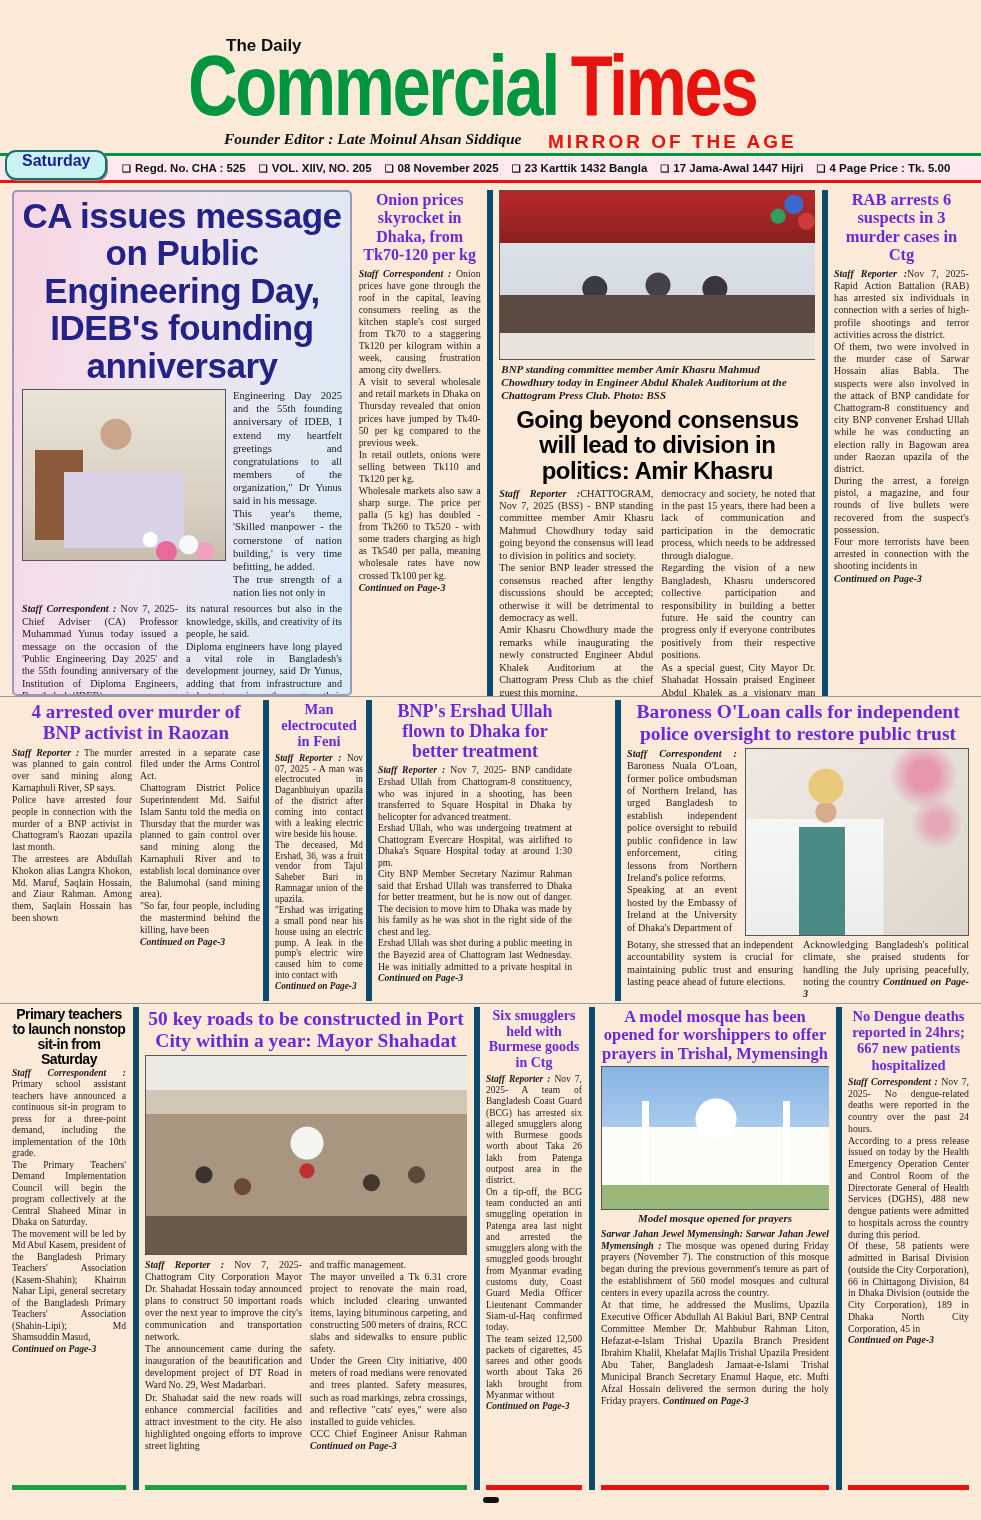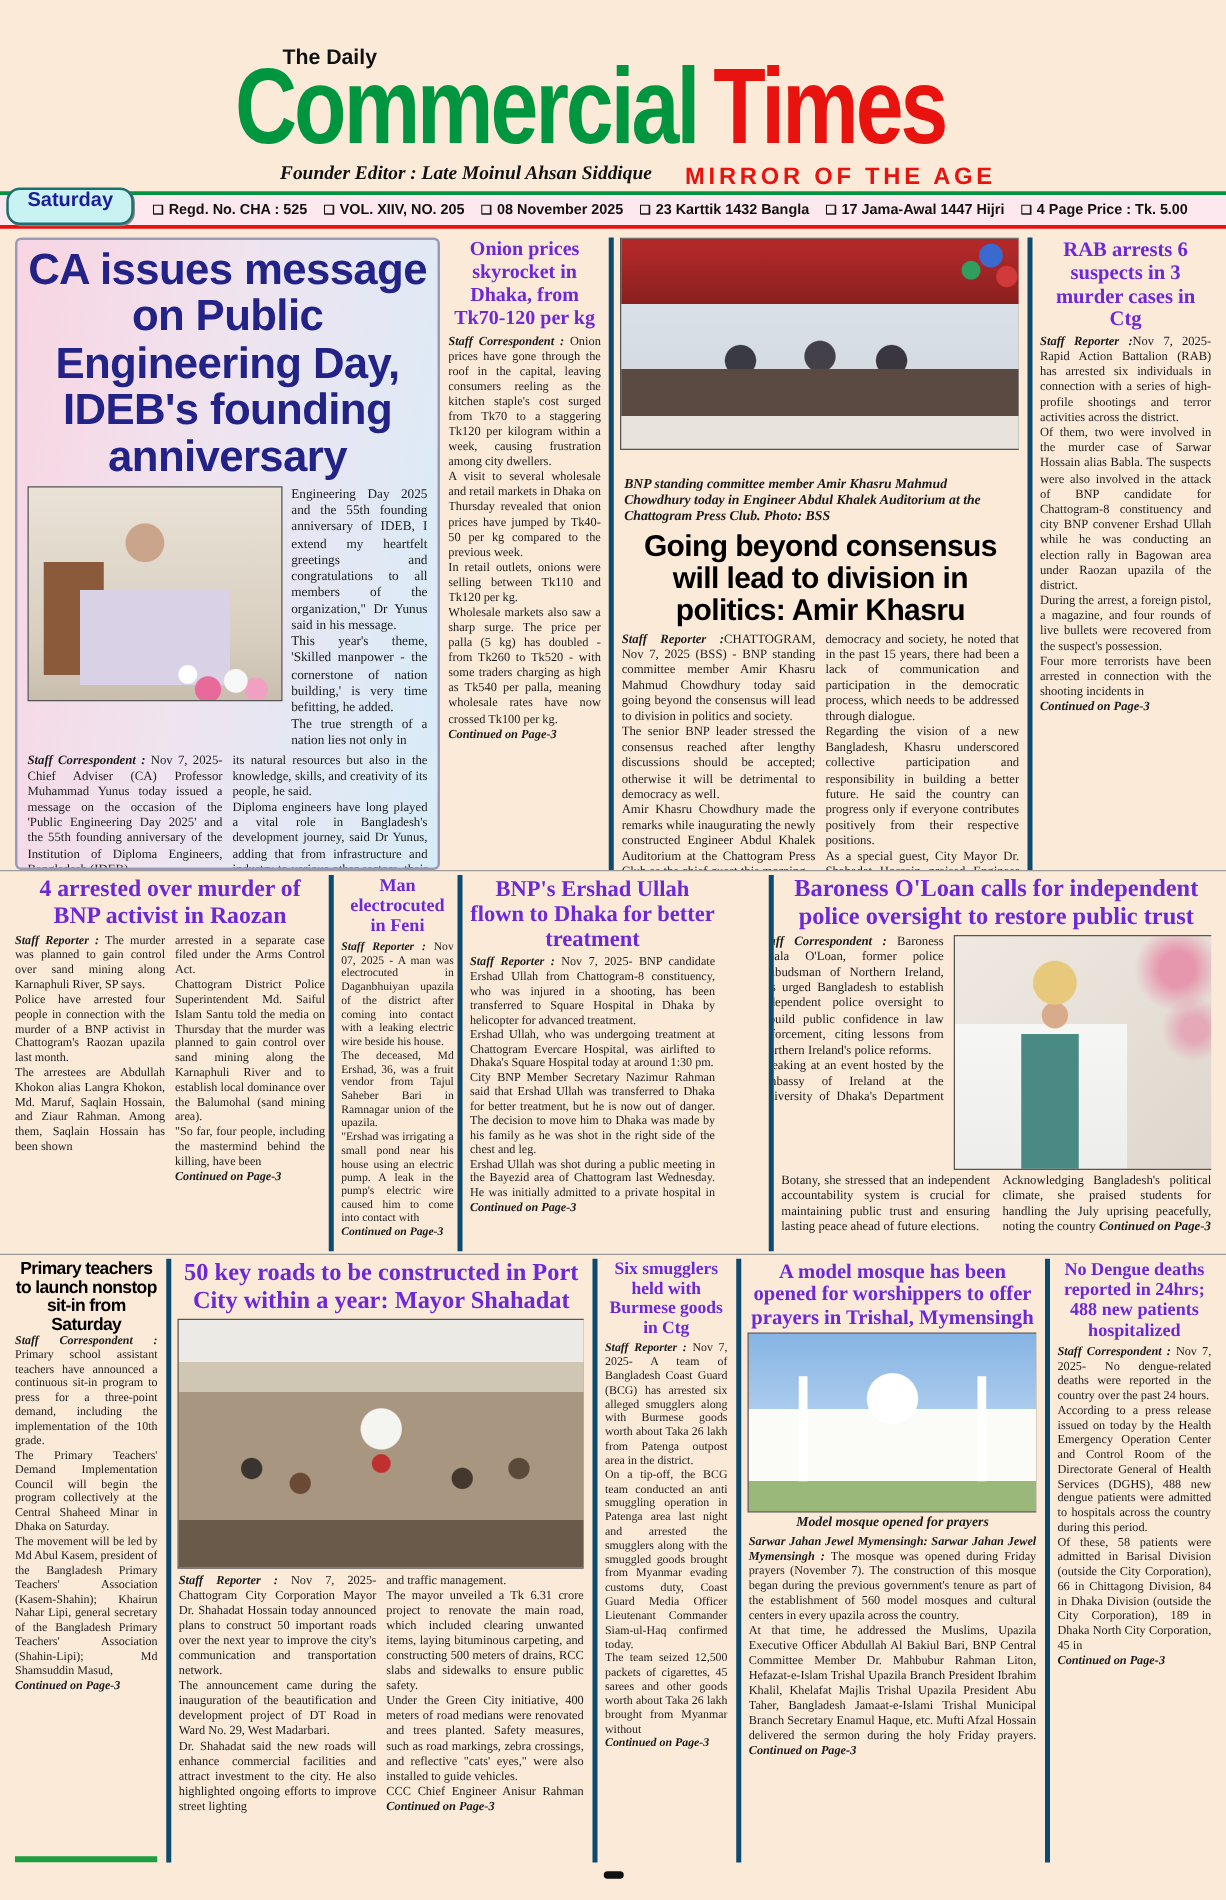--- a/index.html
+++ b/index.html
@@ -23,21 +23,21 @@
           background:#c8f3f2;border:2px solid #1f6f6f;border-radius:11px;
           font:bold 16px "Liberation Sans",sans-serif;color:#1c1c99;box-shadow:1px 1px 0 #888;}
   .d-item{margin-right:13px;}
   .d-bullet{margin-right:4px;font-size:10px;}
   
   .row{display:flex;justify-content:space-between;padding:0 12px;box-sizing:border-box;}
   .row1{margin-top:7px;height:506px;}
   .row2{height:308px;border-top:1px solid #9a9a9a;border-bottom:1px solid #9a9a9a;padding-top:3px;padding-bottom:2px;}
   .row3{height:486px;padding-top:3px;}
   .art{overflow:hidden;display:flex;flex-direction:column;box-sizing:border-box;}
-  .vsep{border-left:4px solid #0c4a6e;padding-left:6px;align-items:center;}
+  .vsep{border-left:6px solid #0c4a6e;padding-left:6px;}
   
   .hl-serif{font-family:"Liberation Serif",serif;font-weight:bold;text-align:center;color:#6d28d9;line-height:1.12;margin:1px 0 3px;}
   .hl-sans{font-family:"Liberation Sans",sans-serif;font-weight:bold;text-align:center;line-height:1.07;letter-spacing:-0.5px;}
   
   .bd{font-size:10.2px;line-height:1.22;text-align:justify;white-space:pre-line;}
   .byline{font-weight:bold;font-style:italic;}
   .cont{font-weight:bold;font-style:italic;}
   .caption{font-style:italic;font-weight:bold;text-align:left;line-height:1.2;}
   .cols2{display:flex;gap:8px;}
   .cols2>div{flex:1;}
@@ -71,21 +71,21 @@
     background:
       radial-gradient(circle at 93% 8%,#3a6ad0 0 9px,transparent 10px),
       radial-gradient(circle at 97% 18%,#d03a3a 0 8px,transparent 9px),
       radial-gradient(circle at 88% 15%,#2f9e5f 0 7px,transparent 8px),
       linear-gradient(180deg,transparent 104px,#5a4a42 104px 142px,#e8e4dc 142px),
       radial-gradient(circle at 30% 58%,#3a3a44 0 12px,transparent 13px),
       radial-gradient(circle at 50% 56%,#44404a 0 12px,transparent 13px),
       radial-gradient(circle at 68% 58%,#3a3640 0 12px,transparent 13px),
       linear-gradient(180deg,#b02828 10px,#8a1f1f 52px,transparent 52px),
       linear-gradient(180deg,#dfe6ee,#cfd4da);}
-  .k-cap{font-size:11px;margin:21px 2px 2px;}
+  .k-cap{font-size:11px;margin:3px 2px 2px;}
   .k-hl{font-size:24px;color:#000;margin:2px 0 4px;}
   
   .rab{width:147px;}
   .rab .hl-serif{font-size:16.5px;}
   
   .raozan{width:248px;}
   .raozan .hl-serif{font-size:19px;}
   .feni{width:100px;}
   .feni .hl-serif{font-size:14.5px;}
   .feni .bd{font-size:9.3px;line-height:1.17;}
@@ -308,21 +308,21 @@
     <div class="art mosque vsep">
       <div class="hl-serif">A model mosque has been opened for worshippers to offer prayers in Trishal, Mymensingh</div>
       <div class="ph ph-mosque"></div>
       <div class="caption m-cap">Model mosque opened for prayers</div>
       <div class="bd"><span class="byline">Sarwar Jahan Jewel Mymensingh: Sarwar Jahan Jewel Mymensingh :</span><span> The mosque was opened during Friday prayers (November 7). The construction of this mosque began during the previous government's tenure as part of the establishment of 560 model mosques and cultural centers in every upazila across the country.
 At that time, he addressed the Muslims, Upazila Executive Officer Abdullah Al Bakiul Bari, BNP Central Committee Member Dr. Mahbubur Rahman Liton, Hefazat-e-Islam Trishal Upazila Branch President Ibrahim Khalil, Khelafat Majlis Trishal Upazila President Abu Taher, Bangladesh Jamaat-e-Islami Trishal Municipal Branch Secretary Enamul Haque, etc. Mufti Afzal Hossain delivered the sermon during the holy Friday prayers.  </span><span class="cont">Continued on Page-3</span></div>
       <div class="endbar r"></div>
     </div>
 
     <div class="art dengue vsep">
-      <div class="hl-serif">No Dengue deaths reported in 24hrs; 488 new patients hospitalized</div>
+      <div class="hl-serif">No Dengue deaths reported in 24hrs; 667 new patients hospitalized</div>
       <div class="bd"><span class="byline">Staff Correspondent :</span><span> Nov 7, 2025- No dengue-related deaths were reported in the country over the past 24 hours.
 According to a press release issued on today by the Health Emergency Operation Center and Control Room of the Directorate General of Health Services (DGHS), 488 new dengue patients were admitted to hospitals across the country during this period.
 Of these, 58 patients were admitted in Barisal Division (outside the City Corporation), 66 in Chittagong Division, 84 in Dhaka Division (outside the City Corporation), 189 in Dhaka North City Corporation, 45 in
 </span><span class="cont">Continued on Page-3</span></div>
       <div class="endbar r"></div>
     </div>
   </div>
 
   <div class="footer">
     <div class="footer-mark"></div>

